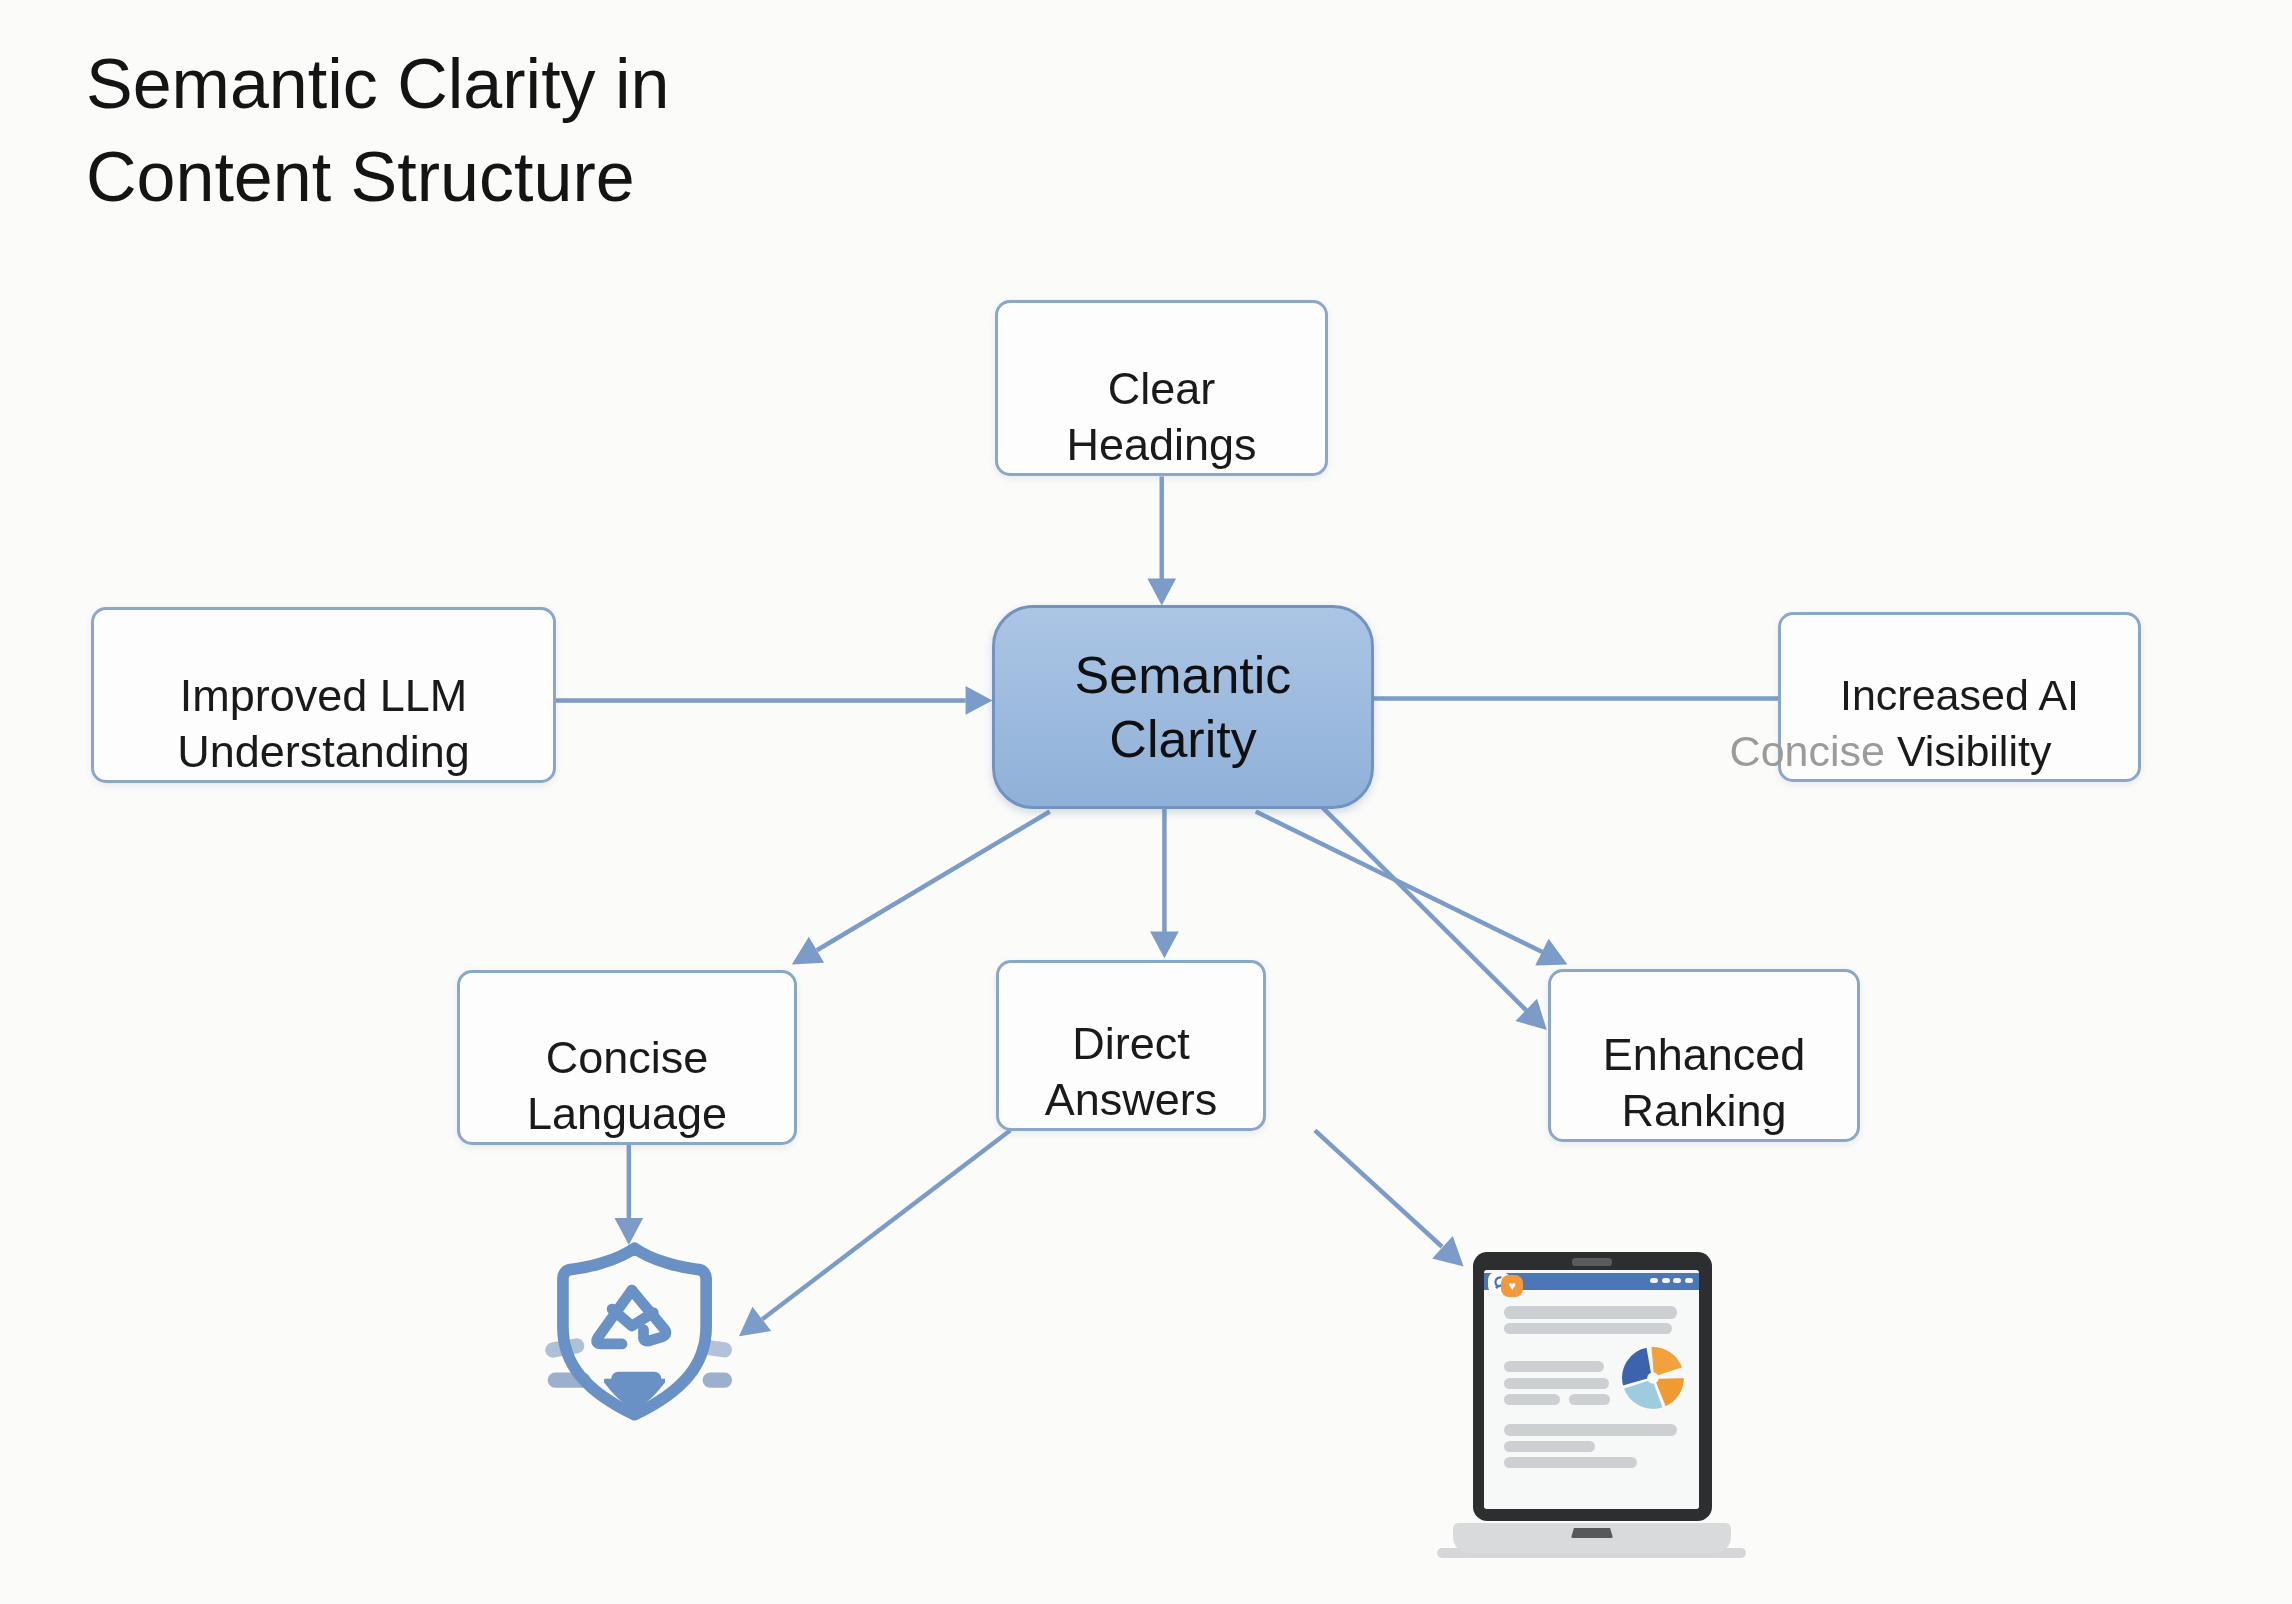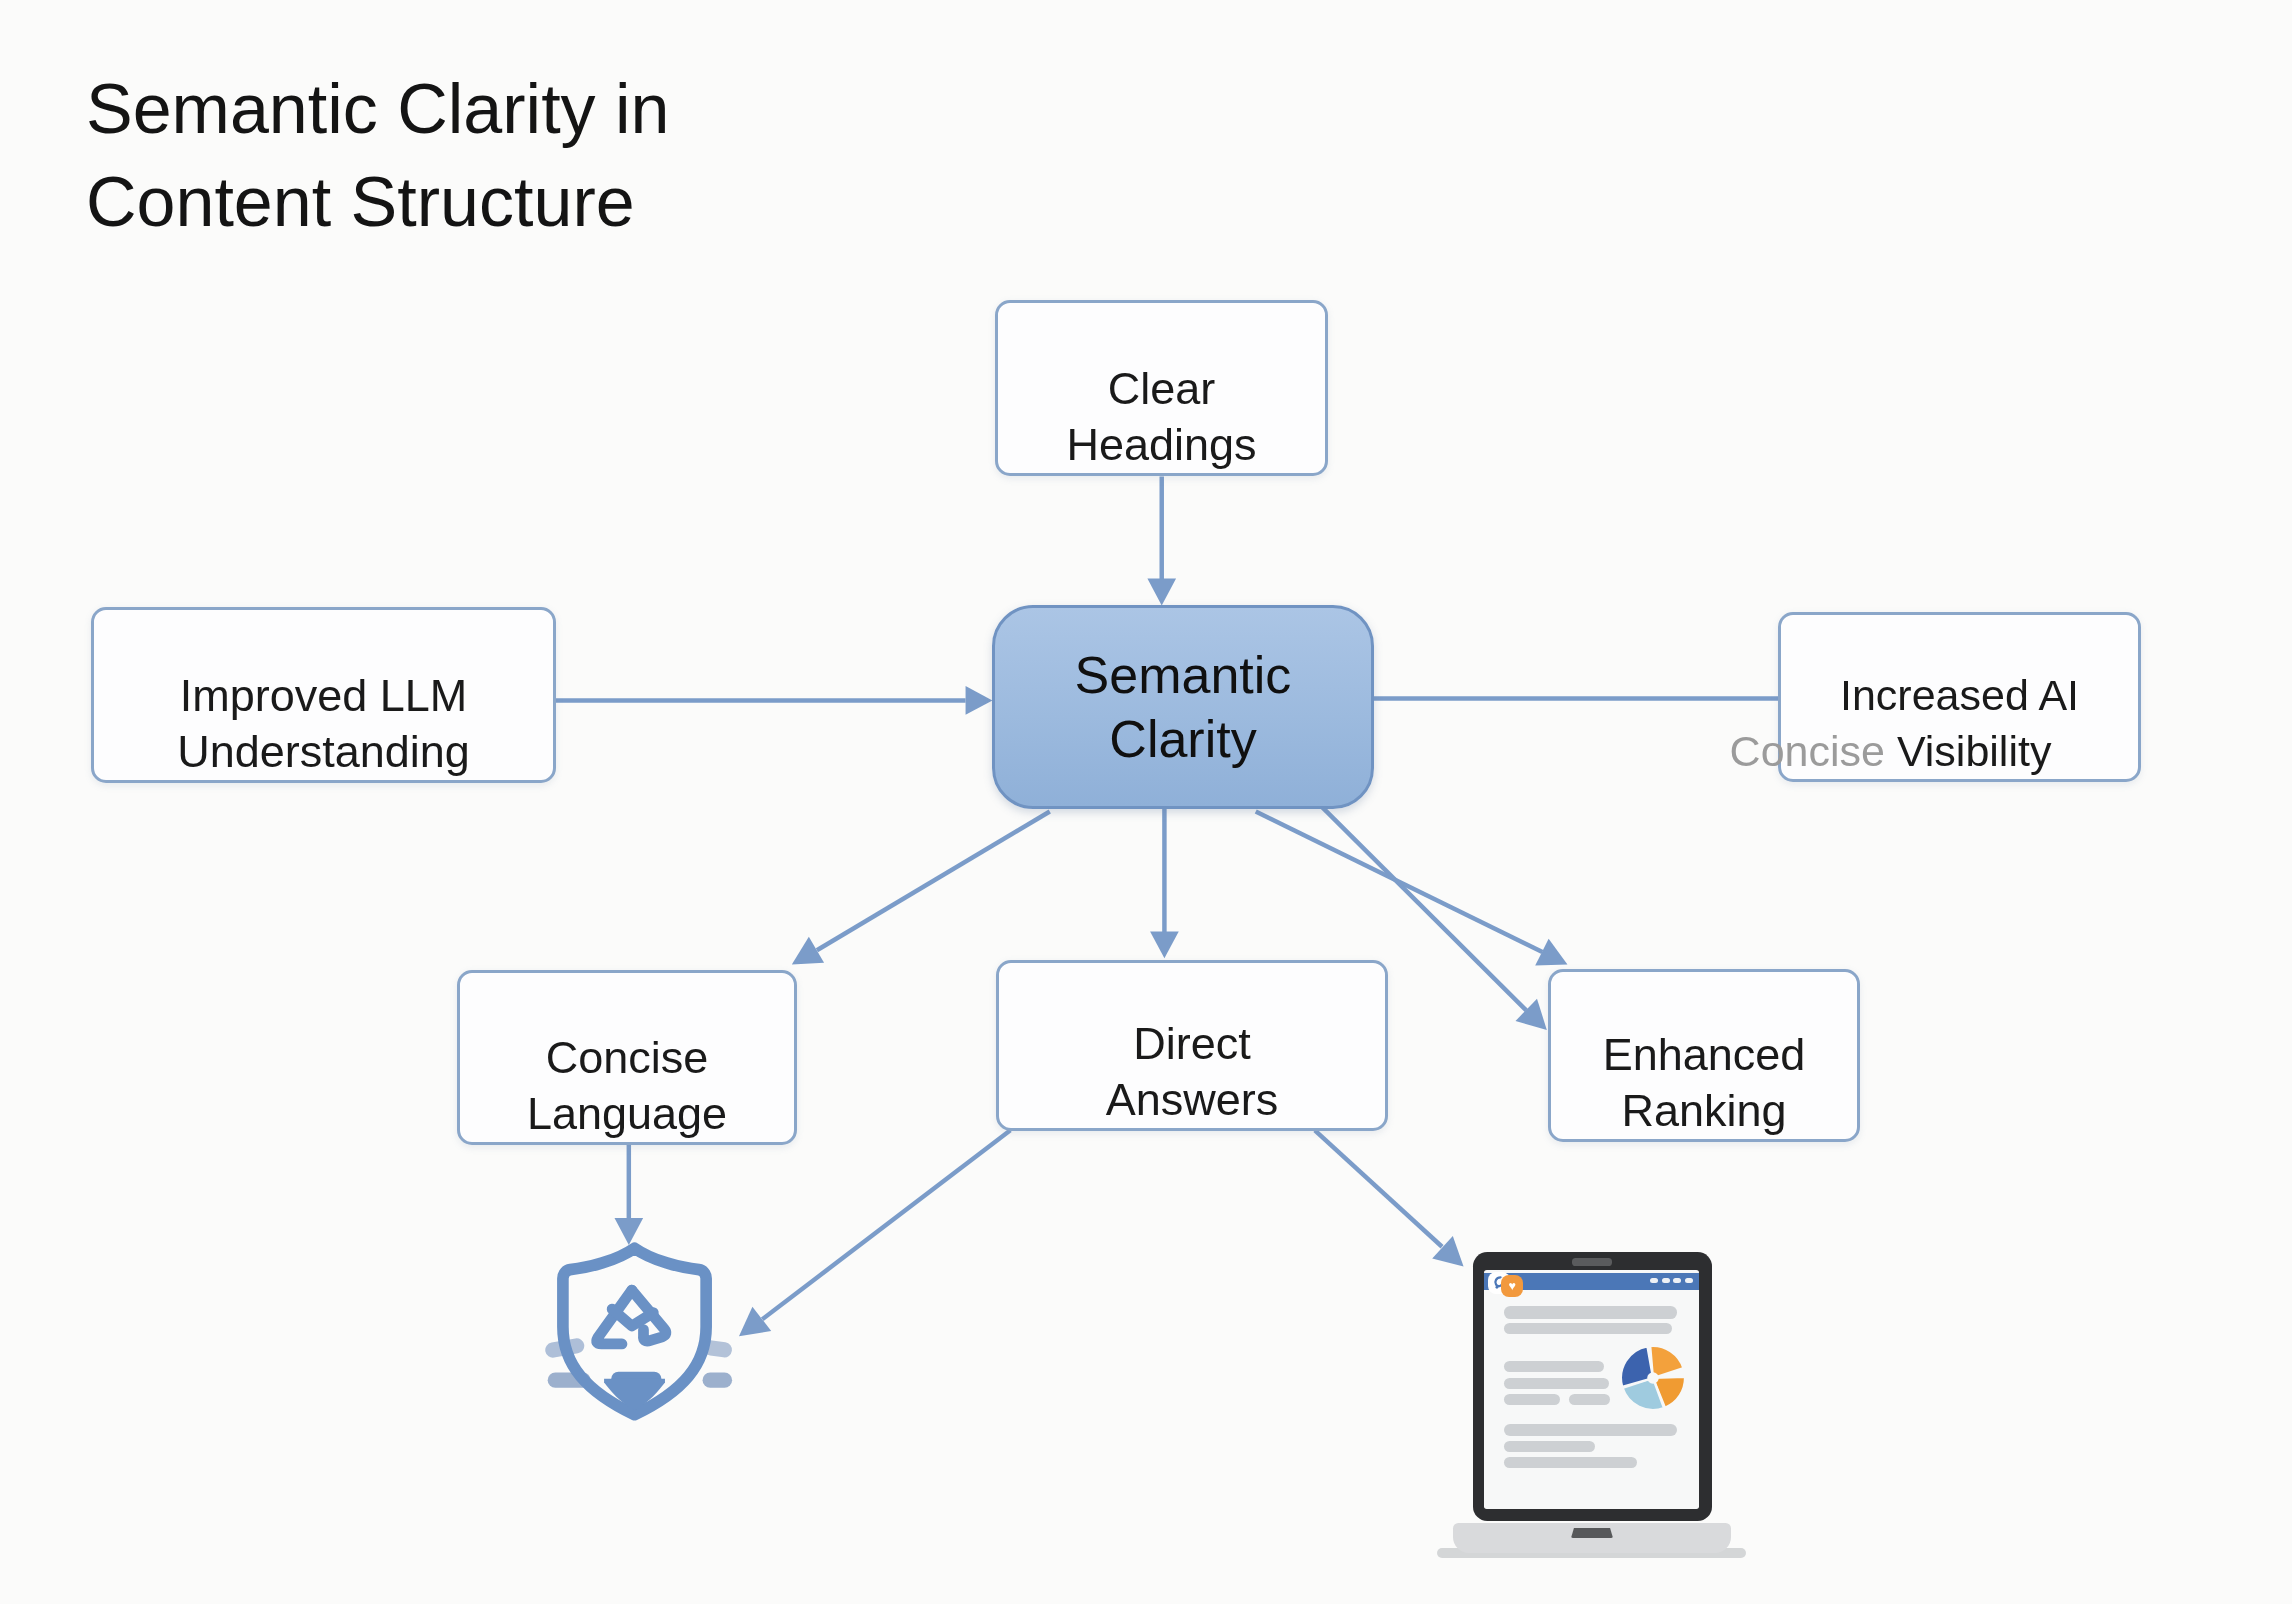--- a/index.html
+++ b/index.html
@@ -8,21 +8,21 @@
     background:#fbfbfa;
     font-family:"Liberation Sans", sans-serif;
     overflow:hidden;
   }
   .canvas{position:relative;width:2293px;height:1605px;}
 
   
   .title{
     position:absolute;left:86px;top:38px;
     font-size:70px;line-height:93px;font-weight:500;
-    color:#141414;letter-spacing:0;margin-top:25px;
+    color:#141414;letter-spacing:0;
   }
 
   
   svg.connectors{position:absolute;left:0;top:0;z-index:1;}
   .conn{stroke:#7b9cc9;stroke-width:5;fill:none;}
   .ahead{fill:#7b9cc9;stroke:none;}
 
   
   .node{
     position:absolute;z-index:2;
@@ -31,21 +31,21 @@
     border-radius:15px;
     box-sizing:border-box;
     display:flex;flex-direction:column;align-items:center;justify-content:flex-end;
     font-size:45px;line-height:56px;color:#1a1a1a;text-align:center;
     box-shadow:0 2.7px 7.2px rgba(120,140,170,.14);
   }
   .node-clear{left:995px;top:300px;width:333px;height:176px;}
   .node-improved{left:91px;top:607px;width:465px;height:176px;}
   .node-increased{left:1778px;top:612px;width:363px;height:170px;font-size:43px;}
   .node-concise{left:457px;top:970px;width:340px;height:175px;}
-  .node-direct{left:996px;top:960px;width:392px;height:171px;}
+  .node-direct{left:996px;top:960px;width:270px;height:171px;}
   .node-enhanced{left:1548px;top:969px;width:312px;height:173px;}
 
   .node-center{
     position:absolute;z-index:2;
     left:992px;top:605px;width:382px;height:204px;
     background:linear-gradient(180deg,#abc5e5 0%,#9cbade 55%,#8fb0d8 100%);
     border:3.6px solid #7093c2;border-radius:41px;
     box-sizing:border-box;
     display:flex;flex-direction:column;align-items:center;justify-content:center;
     font-size:52px;line-height:64px;color:#101010;text-align:center;

